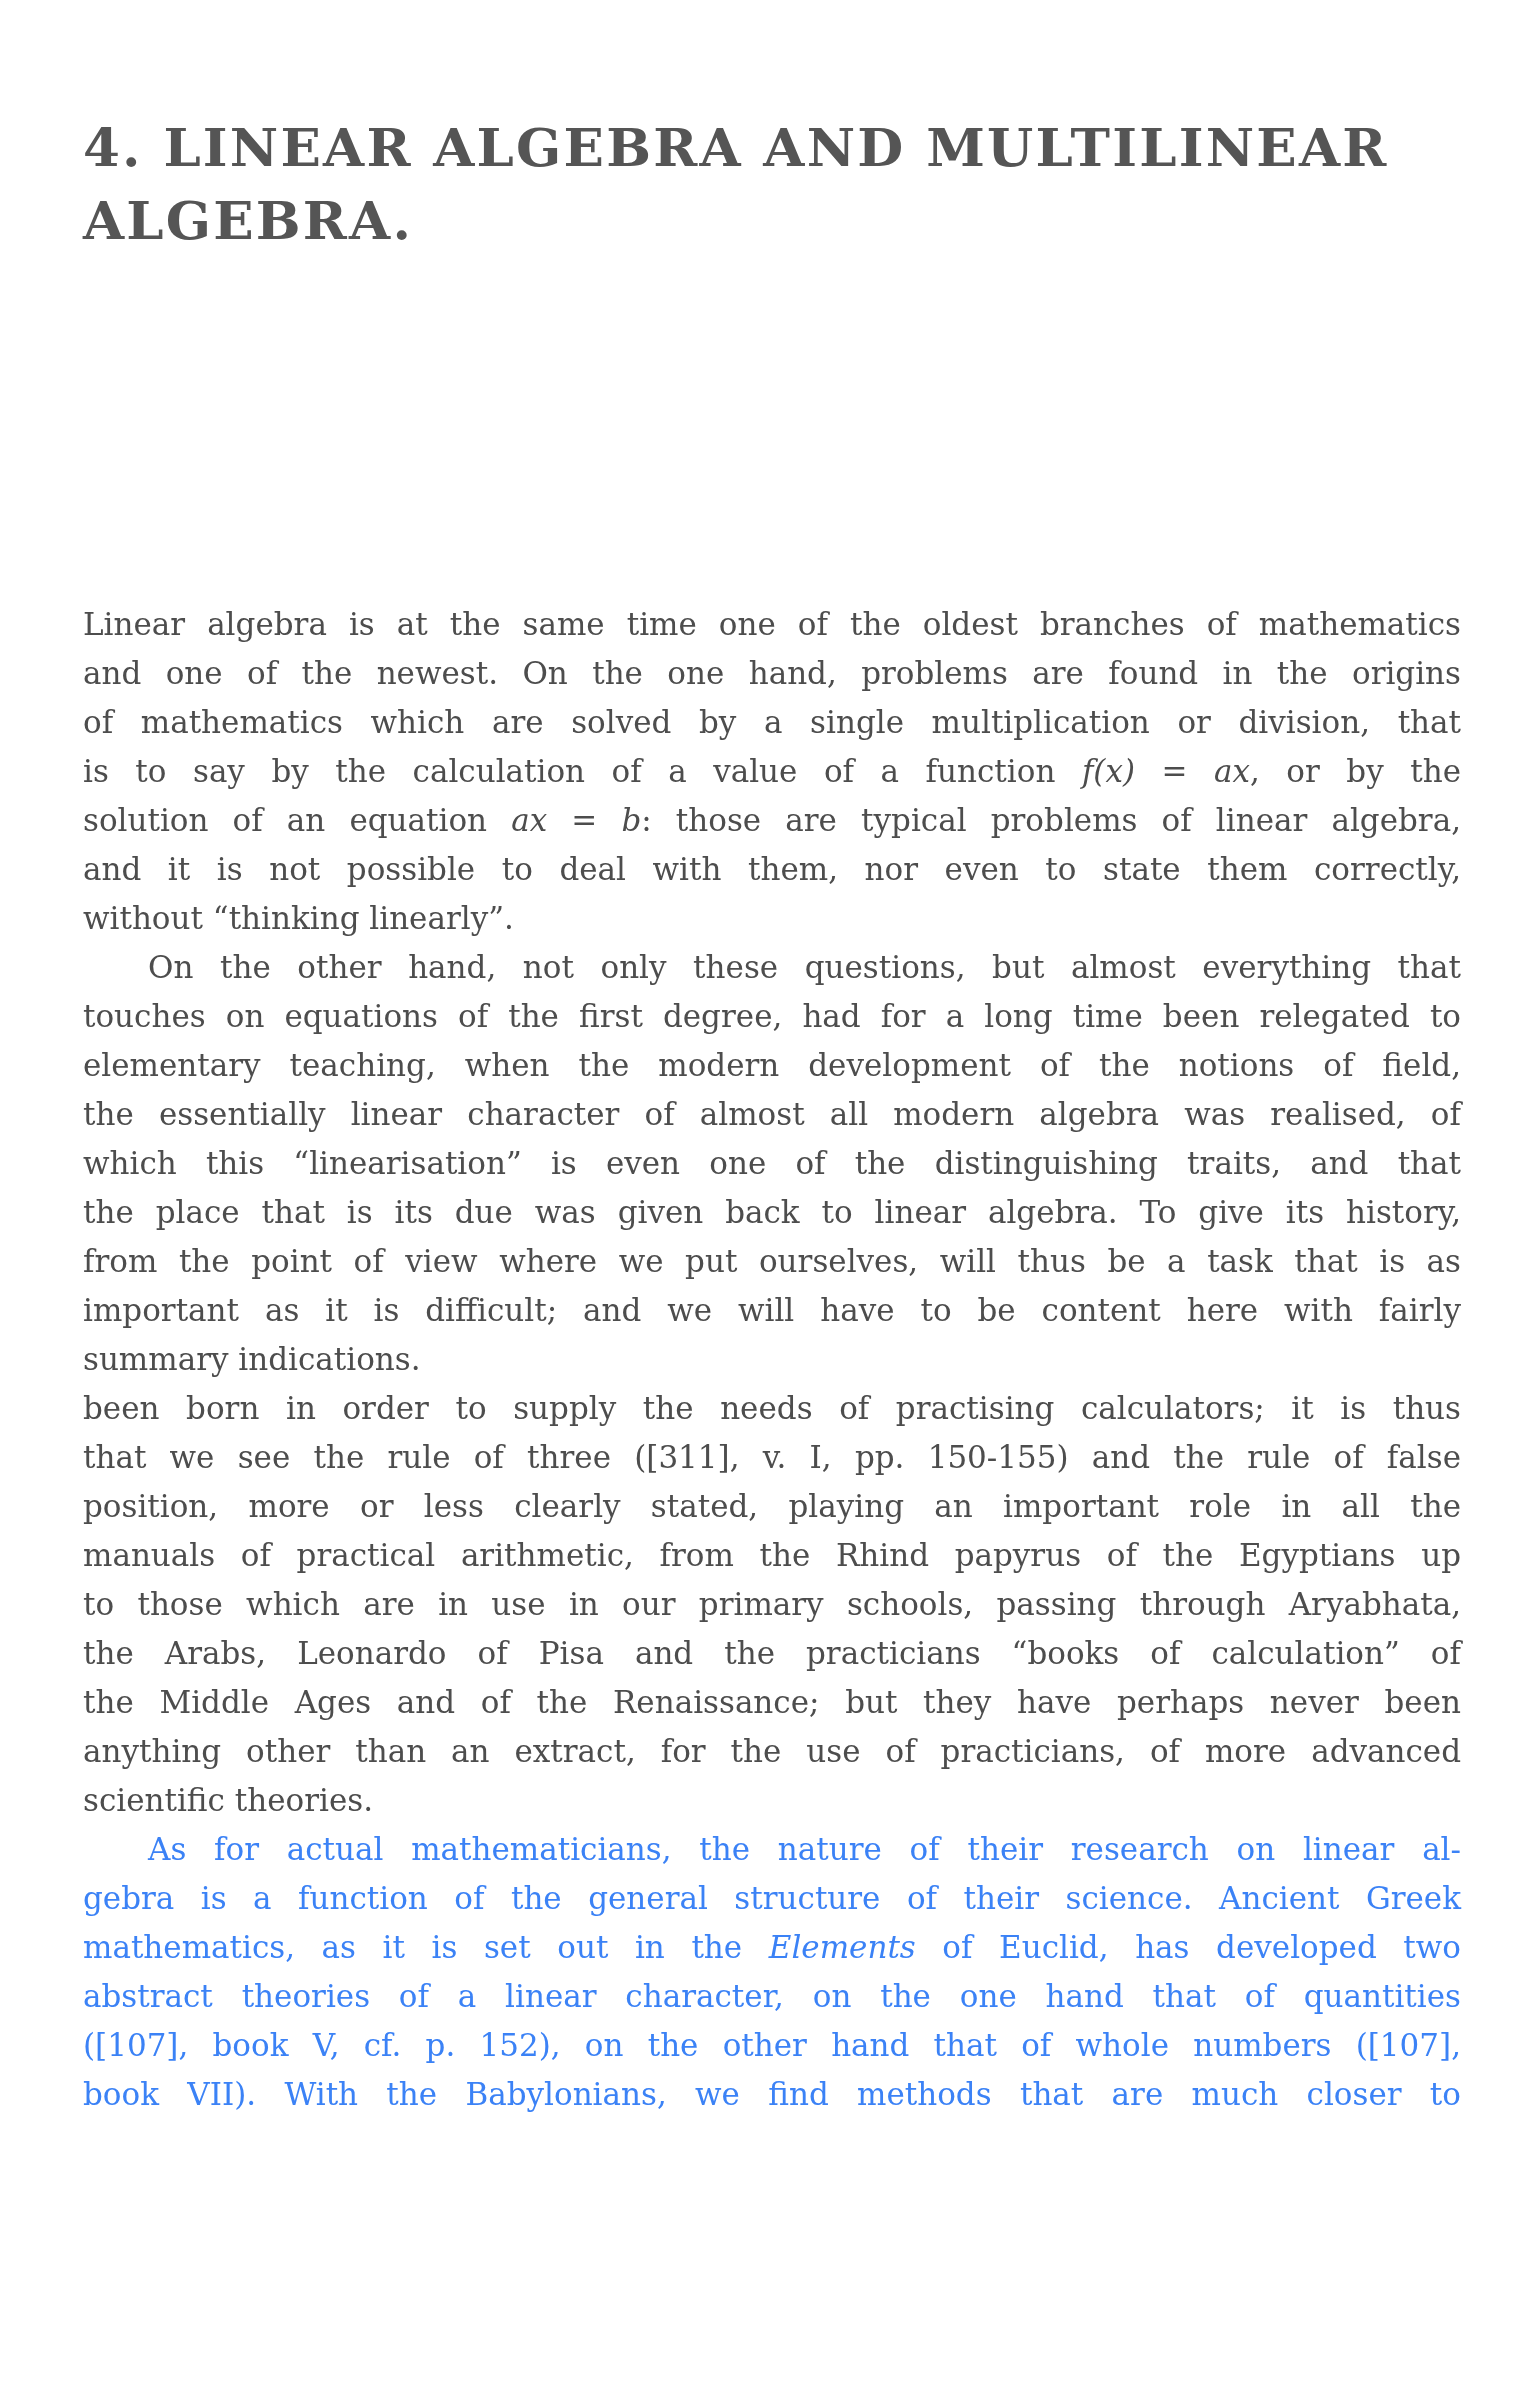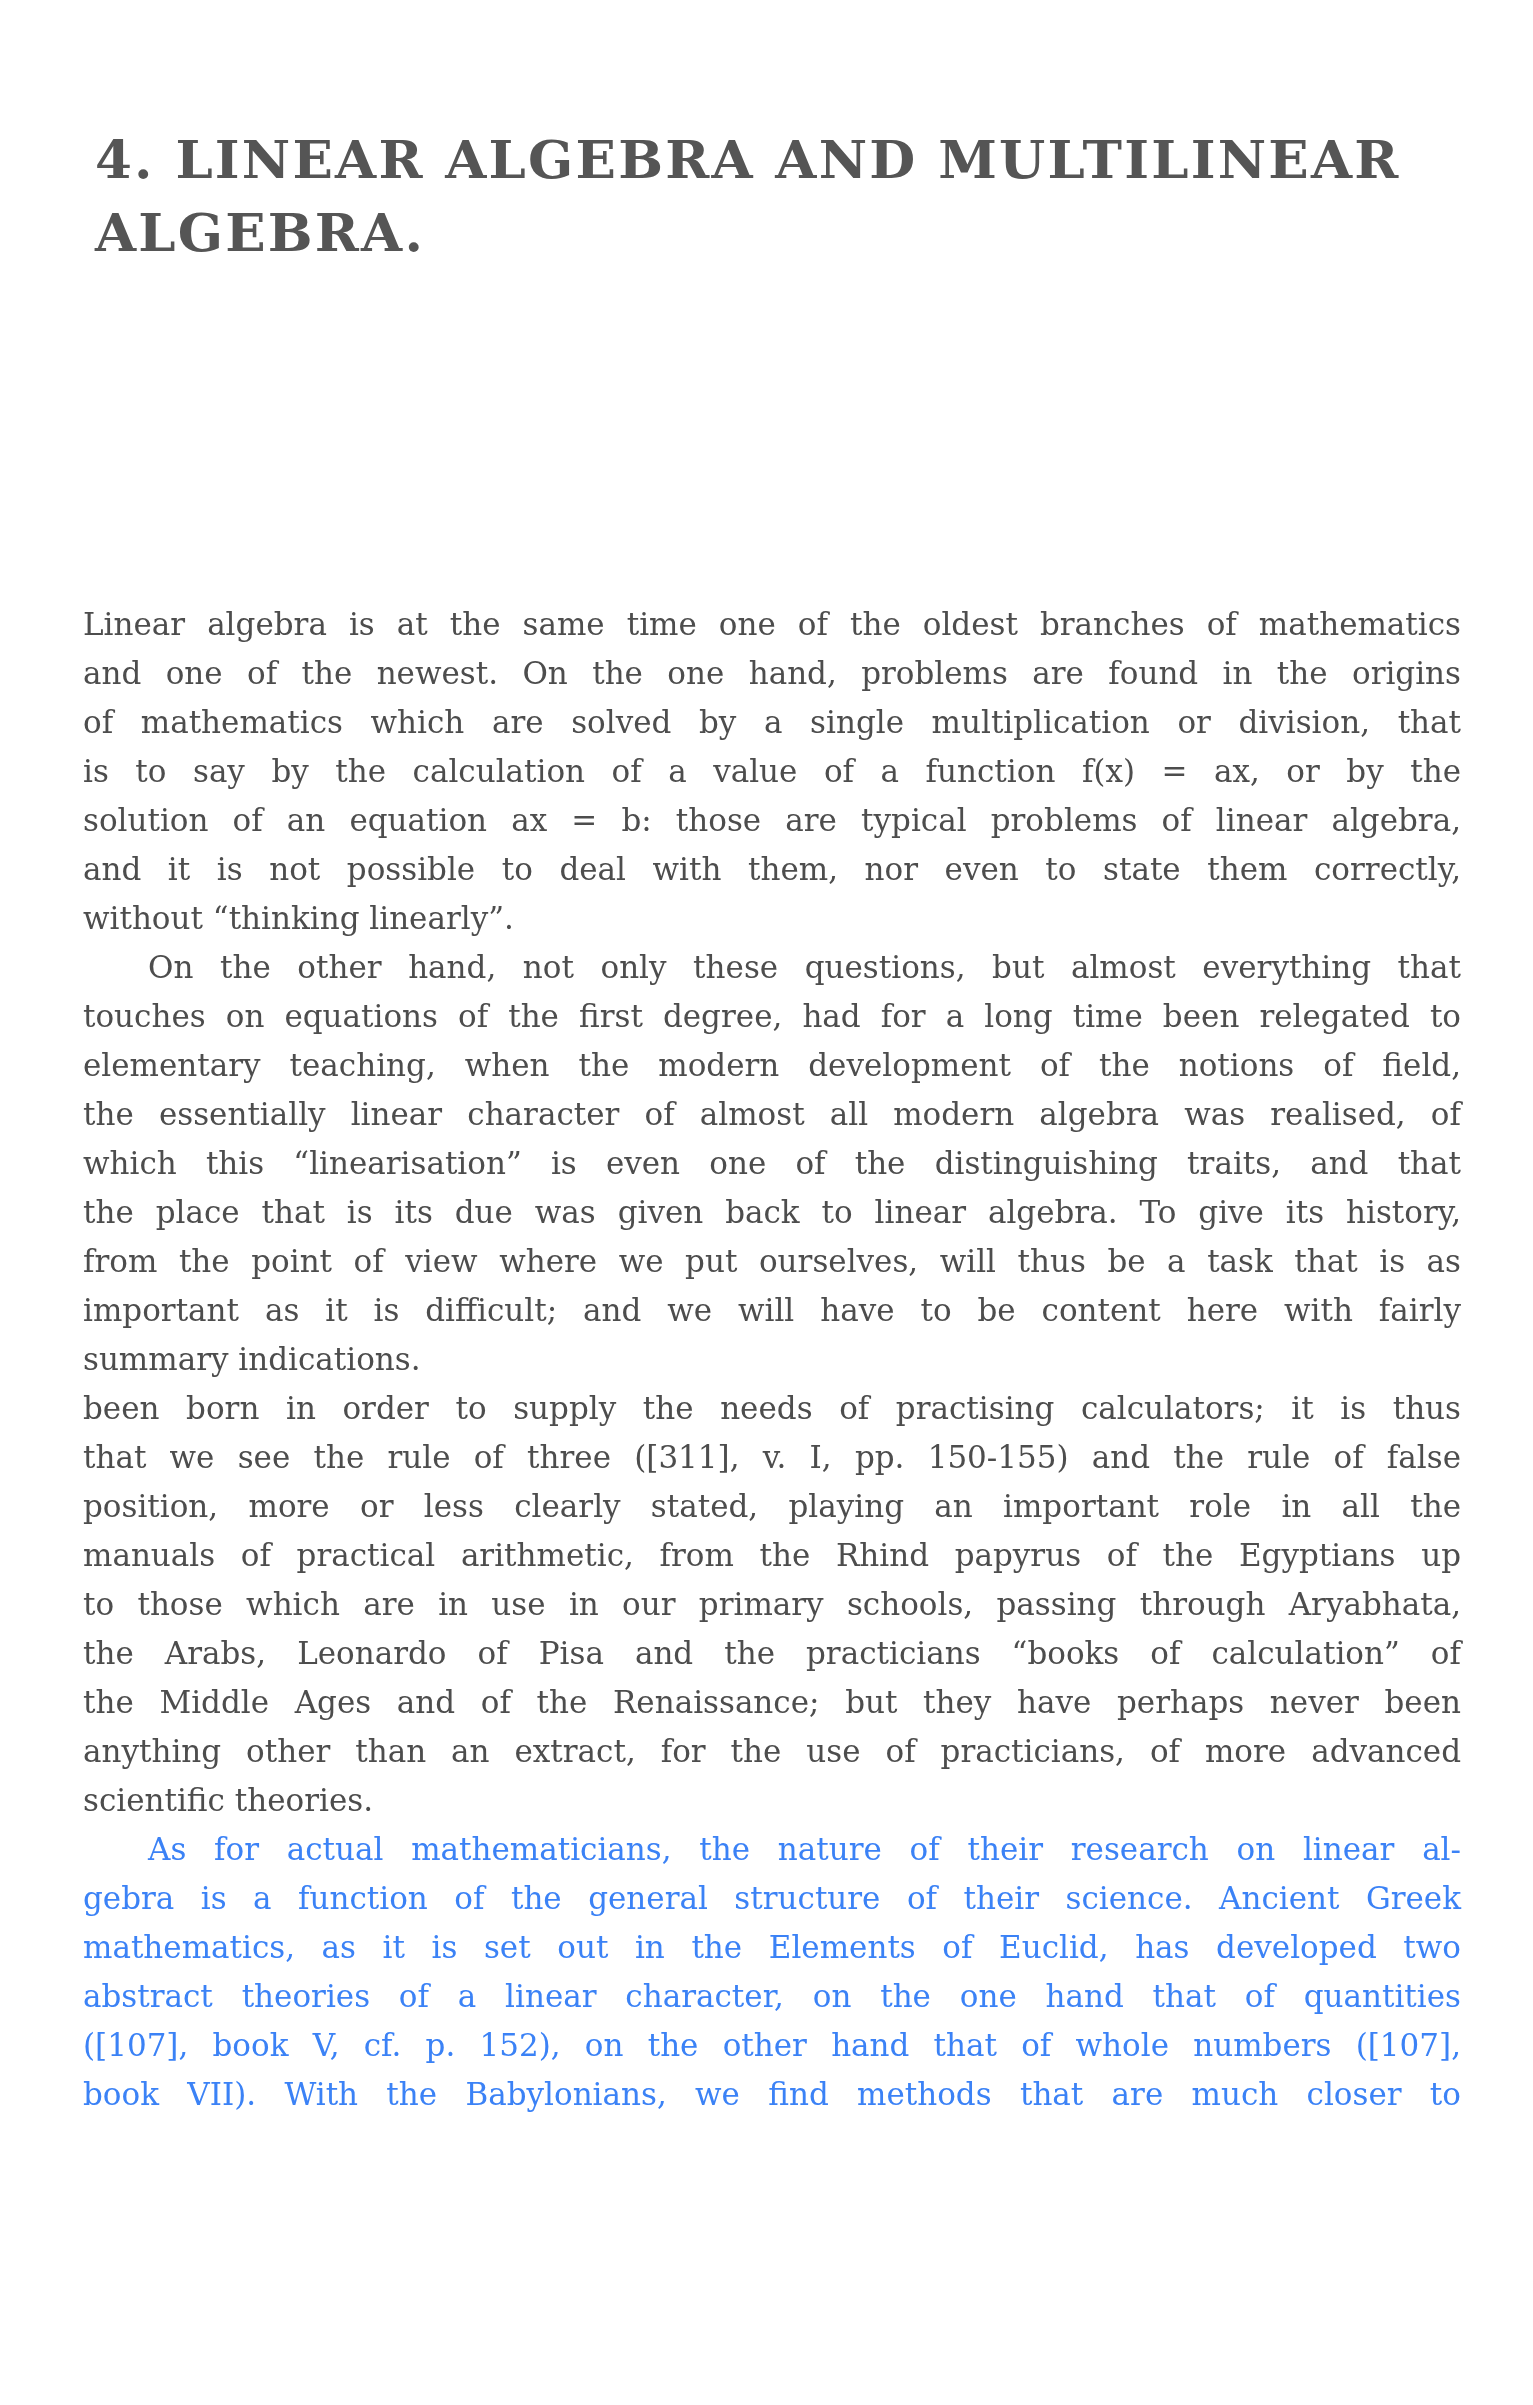--- a/index.html
+++ b/index.html
@@ -19,21 +19,21 @@
       position: absolute;
       left: 83px;
       top: 0;
       width: 1378px;
     }
     .chapter-title {
       position: absolute;
       left: 0;
       top: 111px;
       width: 1378px;
-      margin: 12px;
+      margin: 0;
       font-family: "DejaVu Serif", serif;
       font-weight: bold;
       font-size: 53px;
       line-height: 73px;
       letter-spacing: 2.2px;
       color: #555555;
     }
     .body-text {
       position: absolute;
       left: 0;
@@ -55,20 +55,21 @@
       text-align-last: justify;
       white-space: nowrap;
     }
     .line.last {
       text-align-last: left;
     }
     .line.indent {
       padding-left: 65px;
     }
     .math, .ital {
+      font-style: italic;
     }
     .fade {
       color: #3b82f6;
     }
   </style>
 </head>
 <body>
 
 <div class="page">
 

